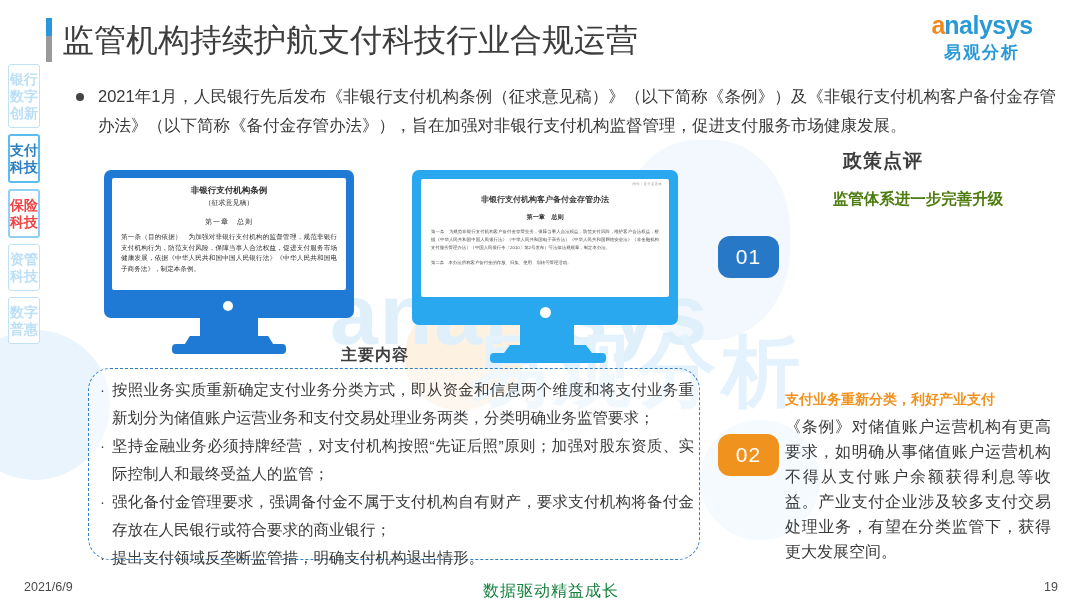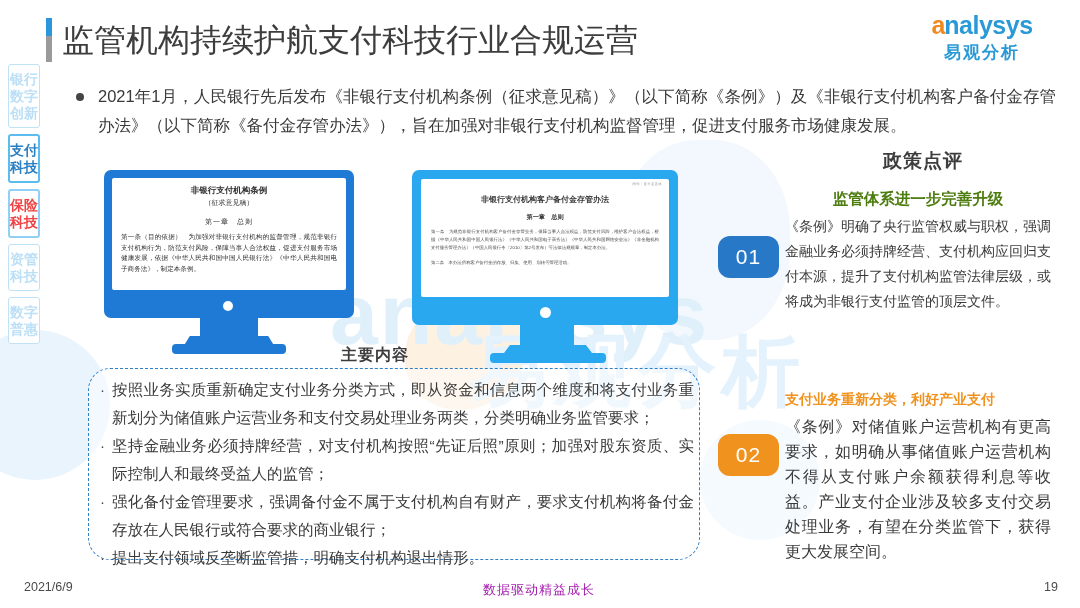--- a/index.html
+++ b/index.html
@@ -161,42 +161,42 @@
     margin-bottom:0px;
   }
   .dash-item .dsh-dot{
     width:12px;flex:0 0 12px;color:#4a4a4a;font-size:15px;line-height:28px;text-align:left;
   }
   .dash-item .dsh-txt{flex:1;text-align:justify;}
 
   
   .policy-title{
     position:absolute;left:843px;top:148px;
-    font-size:19px;font-weight:bold;color:#3d3d3d;letter-spacing:1px;margin-left:40px;
+    font-size:19px;font-weight:bold;color:#3d3d3d;letter-spacing:1px;
   }
   .p-block{position:absolute;}
   .p-badge{
     position:absolute;width:61px;height:42px;border-radius:12px;
     color:#fff;font-size:21px;letter-spacing:1px;
     display:flex;align-items:center;justify-content:center;
   }
   #blk1{left:785px;top:186px;width:266px;}
   #blk1 .p-head{font-size:15.5px;font-weight:bold;color:#4d7c0f;line-height:26px;text-align:center;}
   #blk1 .p-body{font-size:14px;line-height:25px;color:#3a3a3a;text-align:justify;margin-top:2px;}
   #badge1{left:718px;top:236px;background:#2878c8;}
 
   #blk2{left:785px;top:386px;width:266px;}
   #blk2 .p-head{font-size:14px;font-weight:bold;color:#f0921e;line-height:26px;text-align:left;}
   #blk2 .p-body{font-size:16px;line-height:25px;color:#3a3a3a;text-align:justify;margin-top:2px;}
   #badge2{left:718px;top:434px;background:#f0921e;}
 
   
   .footer-line{position:absolute;left:0;top:580px;width:1080px;height:1px;background:#fff;}
   .f-date{position:absolute;left:24px;top:580px;font-size:12.5px;color:#4a4a4a;}
-  .f-slogan{position:absolute;left:483px;top:581px;font-size:13px;color:#a21caf;letter-spacing:1px;}
+  .f-slogan{position:absolute;left:483px;top:581px;font-size:16px;color:#15803d;letter-spacing:1px;}
   .f-page{position:absolute;right:22px;top:580px;font-size:12.5px;color:#4a4a4a;}
 </style>
 </head>
 <body>
 
 <div class="slide">
 
   <div class="bg-blob blob-a"></div>
   <div class="bg-blob blob-b"></div>
   <div class="bg-blob blob-c"></div>
@@ -293,21 +293,20 @@
       <div class="dsh-dot">·</div>
       <div class="dsh-txt">提出支付领域反垄断监管措，明确支付机构退出情形。</div>
     </div>
   </div>
 
   <div class="policy-title">政策点评</div>
 
   <div class="p-badge" id="badge1">01</div>
   <div class="p-block" id="blk1">
     <div class="p-head">监管体系进一步完善升级</div>
-    <div class="p-body">《条例》明确了央行监管权威与职权，强调金融业务必须持牌经营、支付机构应回归支付本源，提升了支付机构监管法律层级，或将成为非银行支付监管的顶层文件。</div>
   </div>
 
   <div class="p-badge" id="badge2">02</div>
   <div class="p-block" id="blk2">
     <div class="p-head">支付业务重新分类，利好产业支付</div>
     <div class="p-body">《条例》对储值账户运营机构有更高要求，如明确从事储值账户运营机构不得从支付账户余额获得利息等收益。产业支付企业涉及较多支付交易处理业务，有望在分类监管下，获得更大发展空间。</div>
   </div>
 
   <div class="footer-line"></div>
   <div class="f-date">2021/6/9</div>

